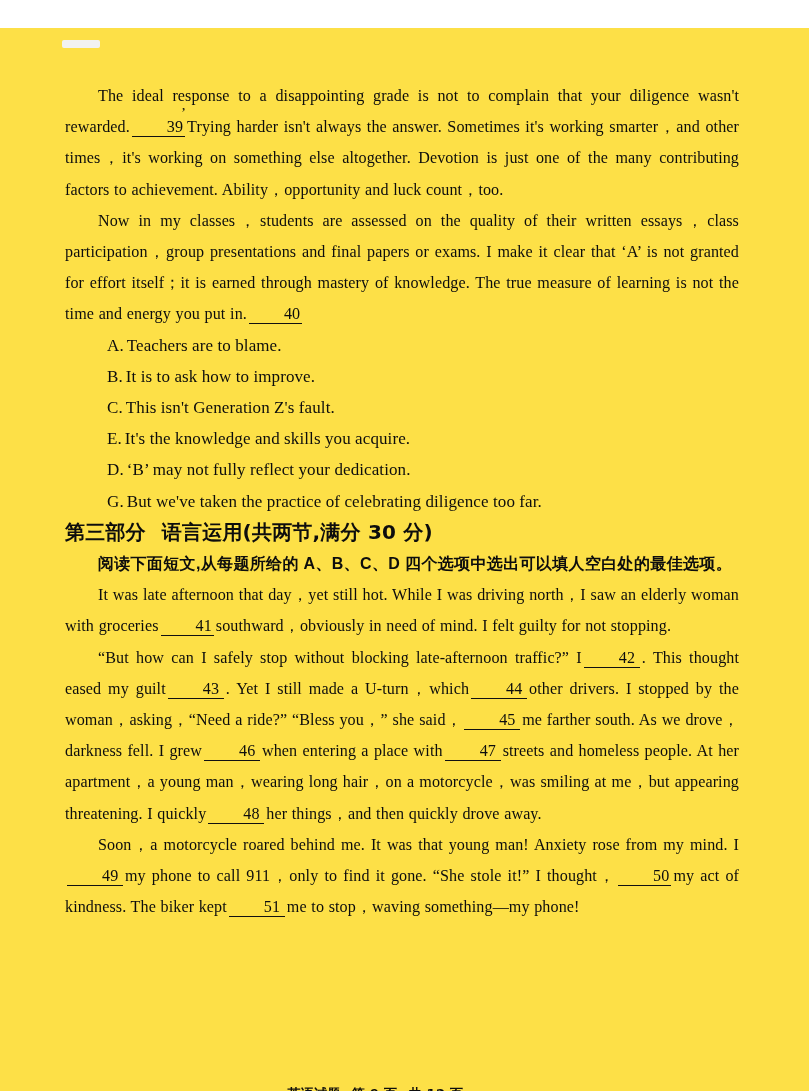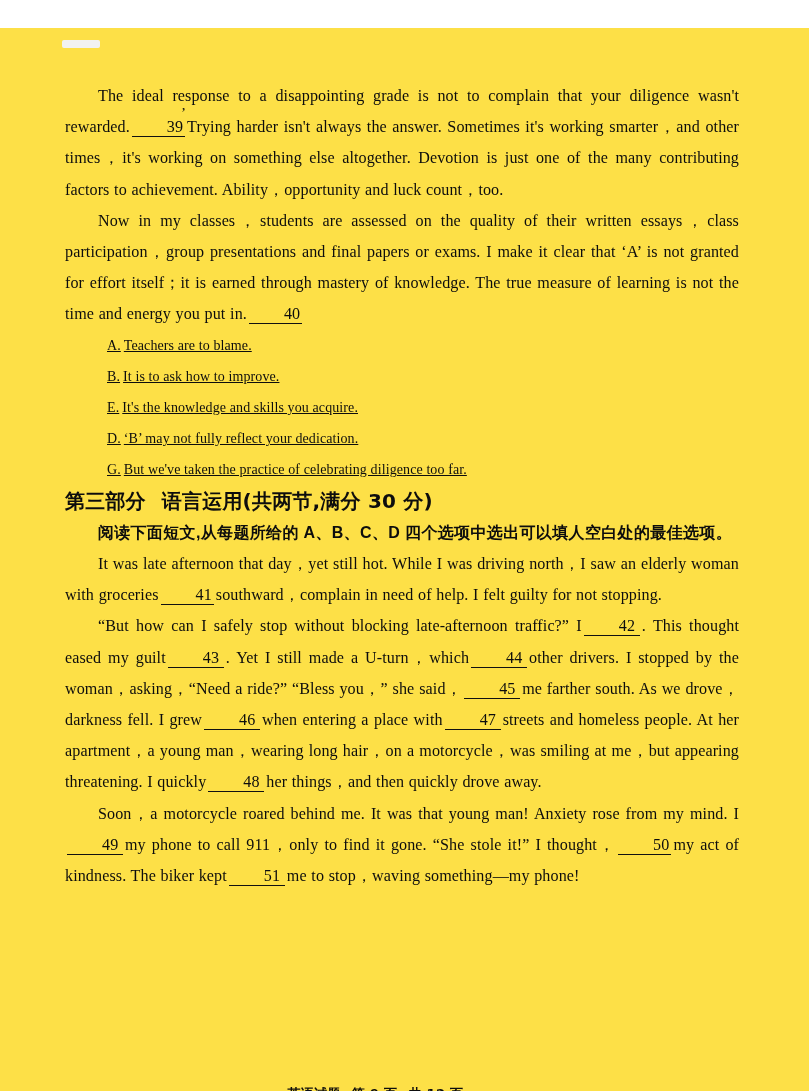--- a/index.html
+++ b/index.html
@@ -70,26 +70,25 @@
     top: -12px;
     font-size: 15px;
     line-height: 1;
   }
 
   
   .options {
     margin-top: 0;
   }
   .option {
-    font-size: 14px;
+    font-size: 17px;
     line-height: 31.2px;
     padding-left: 42px;
     white-space: nowrap;
     letter-spacing: 0.1px;
-    text-decoration: underline;
   }
   .option .opt-letter { margin-right: 3px; }
 
   
   .cn {
     font-family: "DejaVu Sans", "Liberation Sans", sans-serif;
     font-size: 20px;
     line-height: 31.2px;
     font-weight: 700;
     letter-spacing: 0.2px;
@@ -129,31 +128,32 @@
 
   <div class="content">
 
     <p class="para indent"><span>The ideal response to a disappointing grade is not to complain that your diligence wasn't rewarded.</span><span class="blank w-mid"><span>39</span><span class="tick">’</span></span><span>Trying harder isn't always the answer. Sometimes it's working smarter，and other times，it's working on something else altogether. Devotion is just one of the many contributing factors to achievement. Ability，opportunity and luck count，too.</span></p>
 
     <p class="para indent"><span>Now in my classes，students are assessed on the quality of their written essays，class participation，group presentations and final papers or exams. I make it clear that ‘A’ is not granted for effort itself；it is earned through mastery of knowledge. The true measure of learning is not the time and energy you put in.</span><span class="blank w-mid"><span>40</span></span></p>
 
     <div class="options">
       <div class="option"><span class="opt-letter">A.</span><span>Teachers are to blame.</span></div>
       <div class="option"><span class="opt-letter">B.</span><span>It is to ask how to improve.</span></div>
+      <div class="option"><span class="opt-letter">C.</span><span>This isn't Generation Z's fault.</span></div>
       <div class="option"><span class="opt-letter">E.</span><span>It's the knowledge and skills you acquire.</span></div>
       <div class="option"><span class="opt-letter">D.</span><span>‘B’ may not fully reflect your dedication.</span></div>
       <div class="option"><span class="opt-letter">G.</span><span>But we've taken the practice of celebrating diligence too far.</span></div>
     </div>
 
     <div class="cn"><span>第三部分</span><span class="gap-wide"></span><span>语言运用(共两节,满分 30 分)</span></div>
 
 
     <div class="cn-instruction">阅读下面短文,从每题所给的 A、B、C、D 四个选项中选出可以填人空白处的最佳选项。</div>
 
-    <p class="para indent"><span>It was late afternoon that day，yet still hot. While I was driving north，I saw an elderly woman with groceries</span><span class="blank w-mid"><span>41</span></span><span>southward，complain in need of help. I felt guilty for not stopping.</span></p>
+    <p class="para indent"><span>It was late afternoon that day，yet still hot. While I was driving north，I saw an elderly woman with groceries</span><span class="blank w-mid"><span>41</span></span><span>southward，obviously in need of mind. I felt guilty for not stopping.</span></p>
 
     <p class="para indent"><span>“But how can I safely stop without blocking late-afternoon traffic?” I</span><span class="blank w-lg"><span>42</span></span><span>. This thought eased my guilt</span><span class="blank w-lg"><span>43</span></span><span>. Yet I still made a U-turn，which</span><span class="blank w-lg"><span>44</span></span><span>other drivers. I stopped by the woman，asking，“Need a ride?” “Bless you，” she said，</span><span class="blank w-lg"><span>45</span></span><span>me farther south. As we drove，darkness fell. I grew</span><span class="blank w-lg"><span>46</span></span><span>when entering a place with</span><span class="blank w-lg"><span>47</span></span><span>streets and homeless people. At her apartment，a young man，wearing long hair，on a motorcycle，was smiling at me，but appearing threatening. I quickly</span><span class="blank w-lg"><span>48</span></span><span>her things，and then quickly drove away.</span></p>
 
     <p class="para indent"><span>Soon，a motorcycle roared behind me. It was that young man! Anxiety rose from my mind. I</span><span class="blank w-lg"><span>49</span></span><span>my phone to call 911，only to find it gone. “She stole it!” I thought，</span><span class="blank w-mid"><span>50</span></span><span>my act of kindness. The biker kept</span><span class="blank w-lg"><span>51</span></span><span>me to stop，waving something—my phone!</span></p>
 
   </div>
 
   <div class="footer"><span>英语试题</span><span class="fgap"></span><span>第 9 页</span><span class="fgap"></span><span>共 12 页</span></div>
 
 </div>

